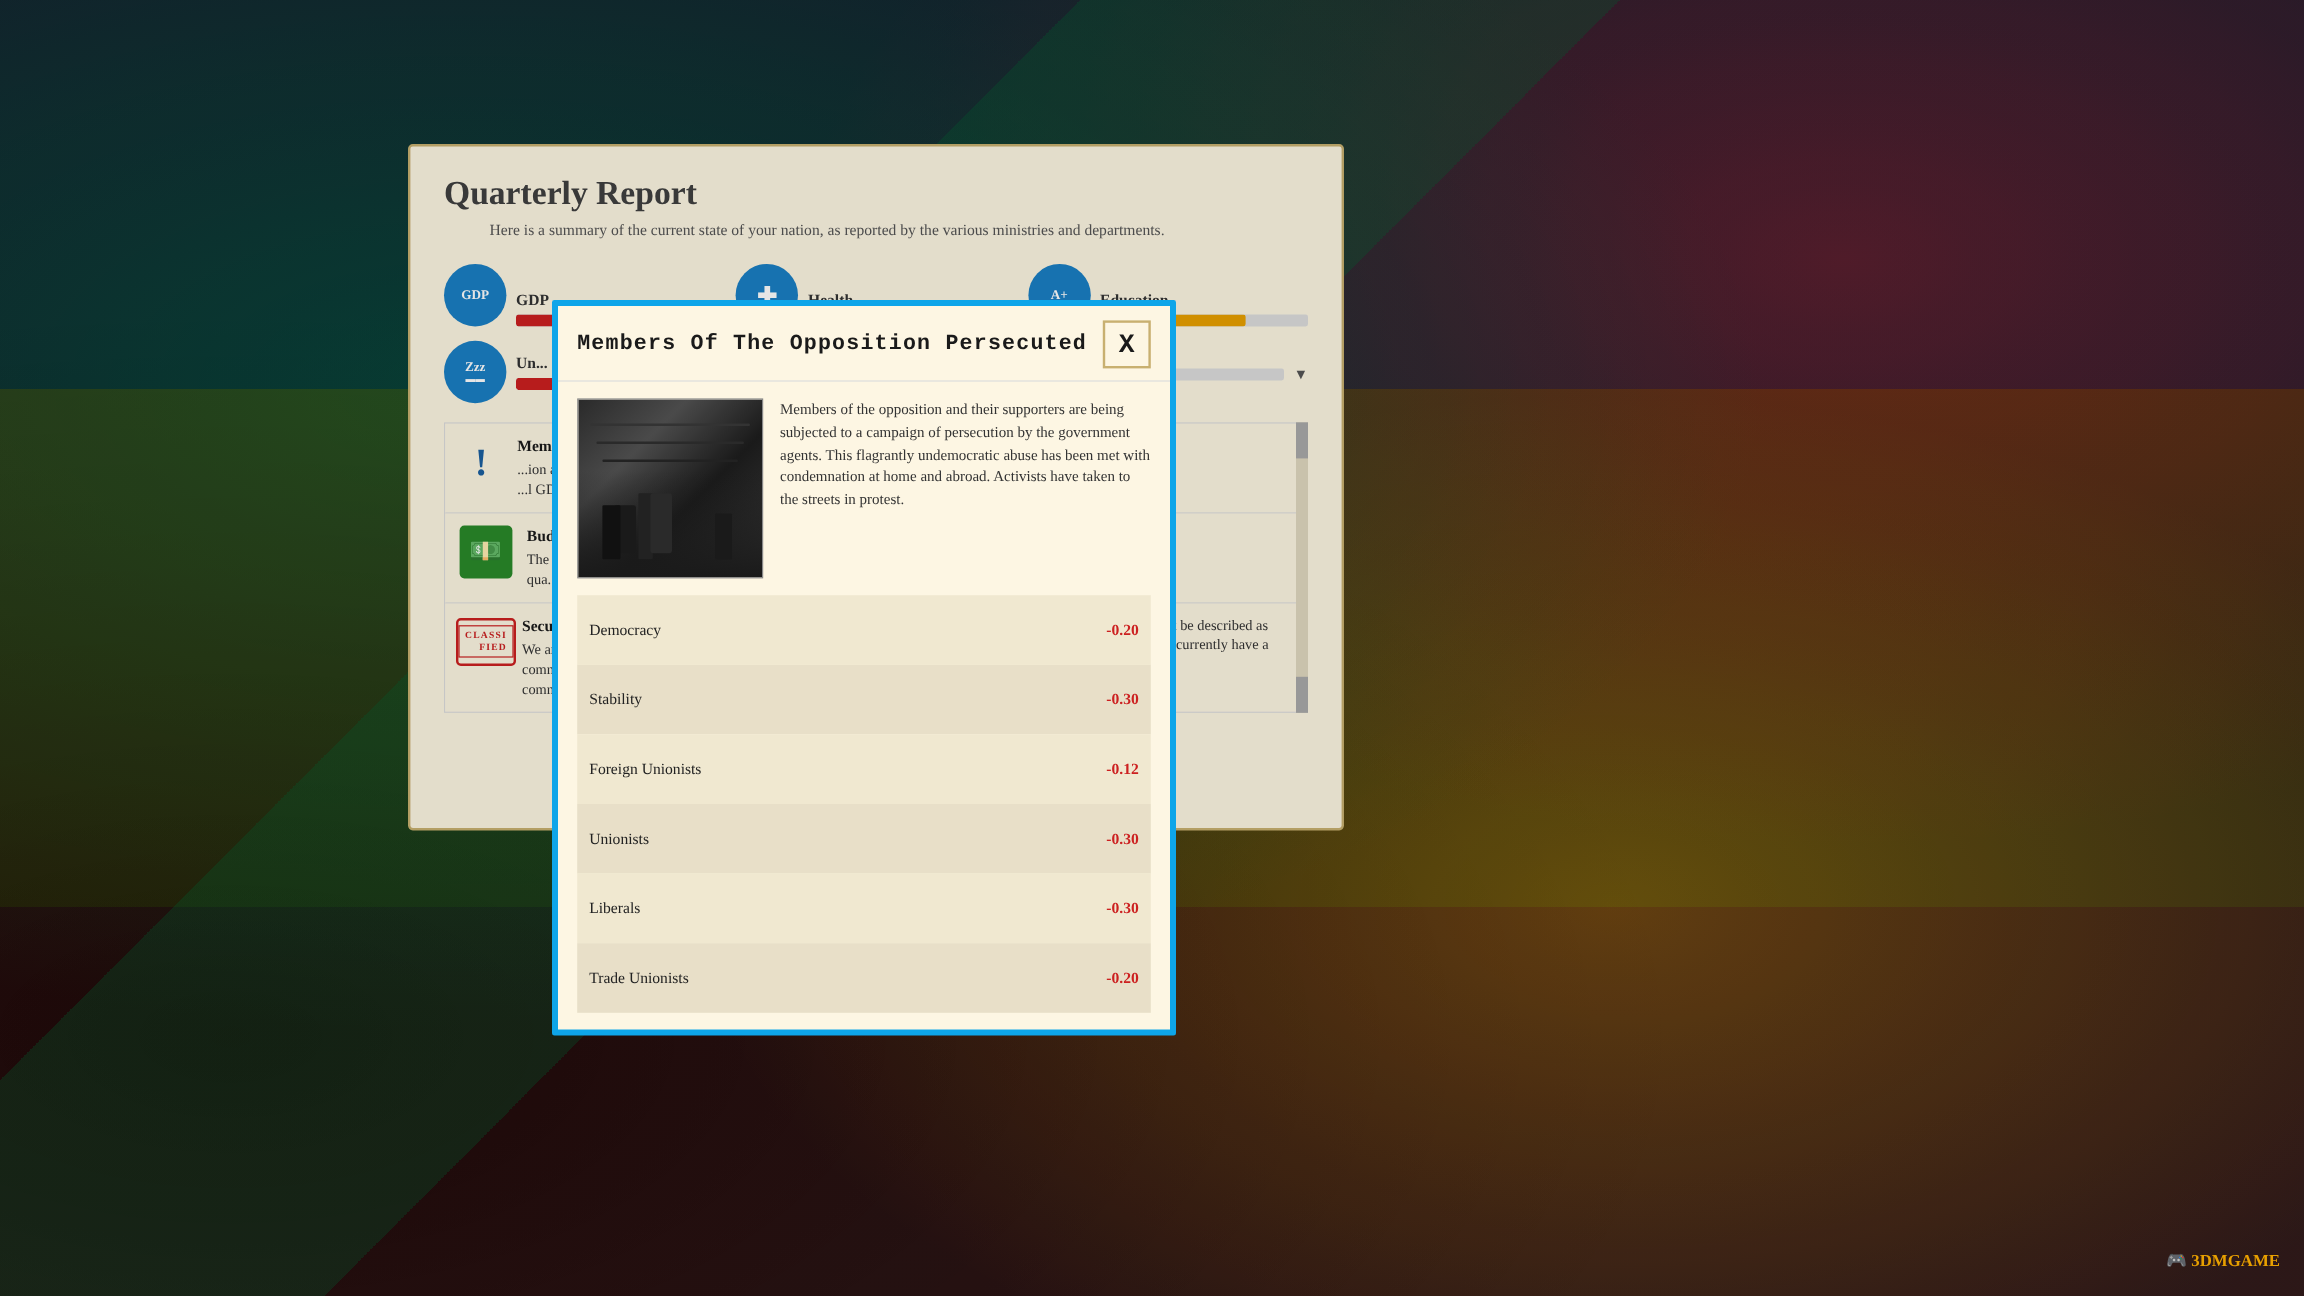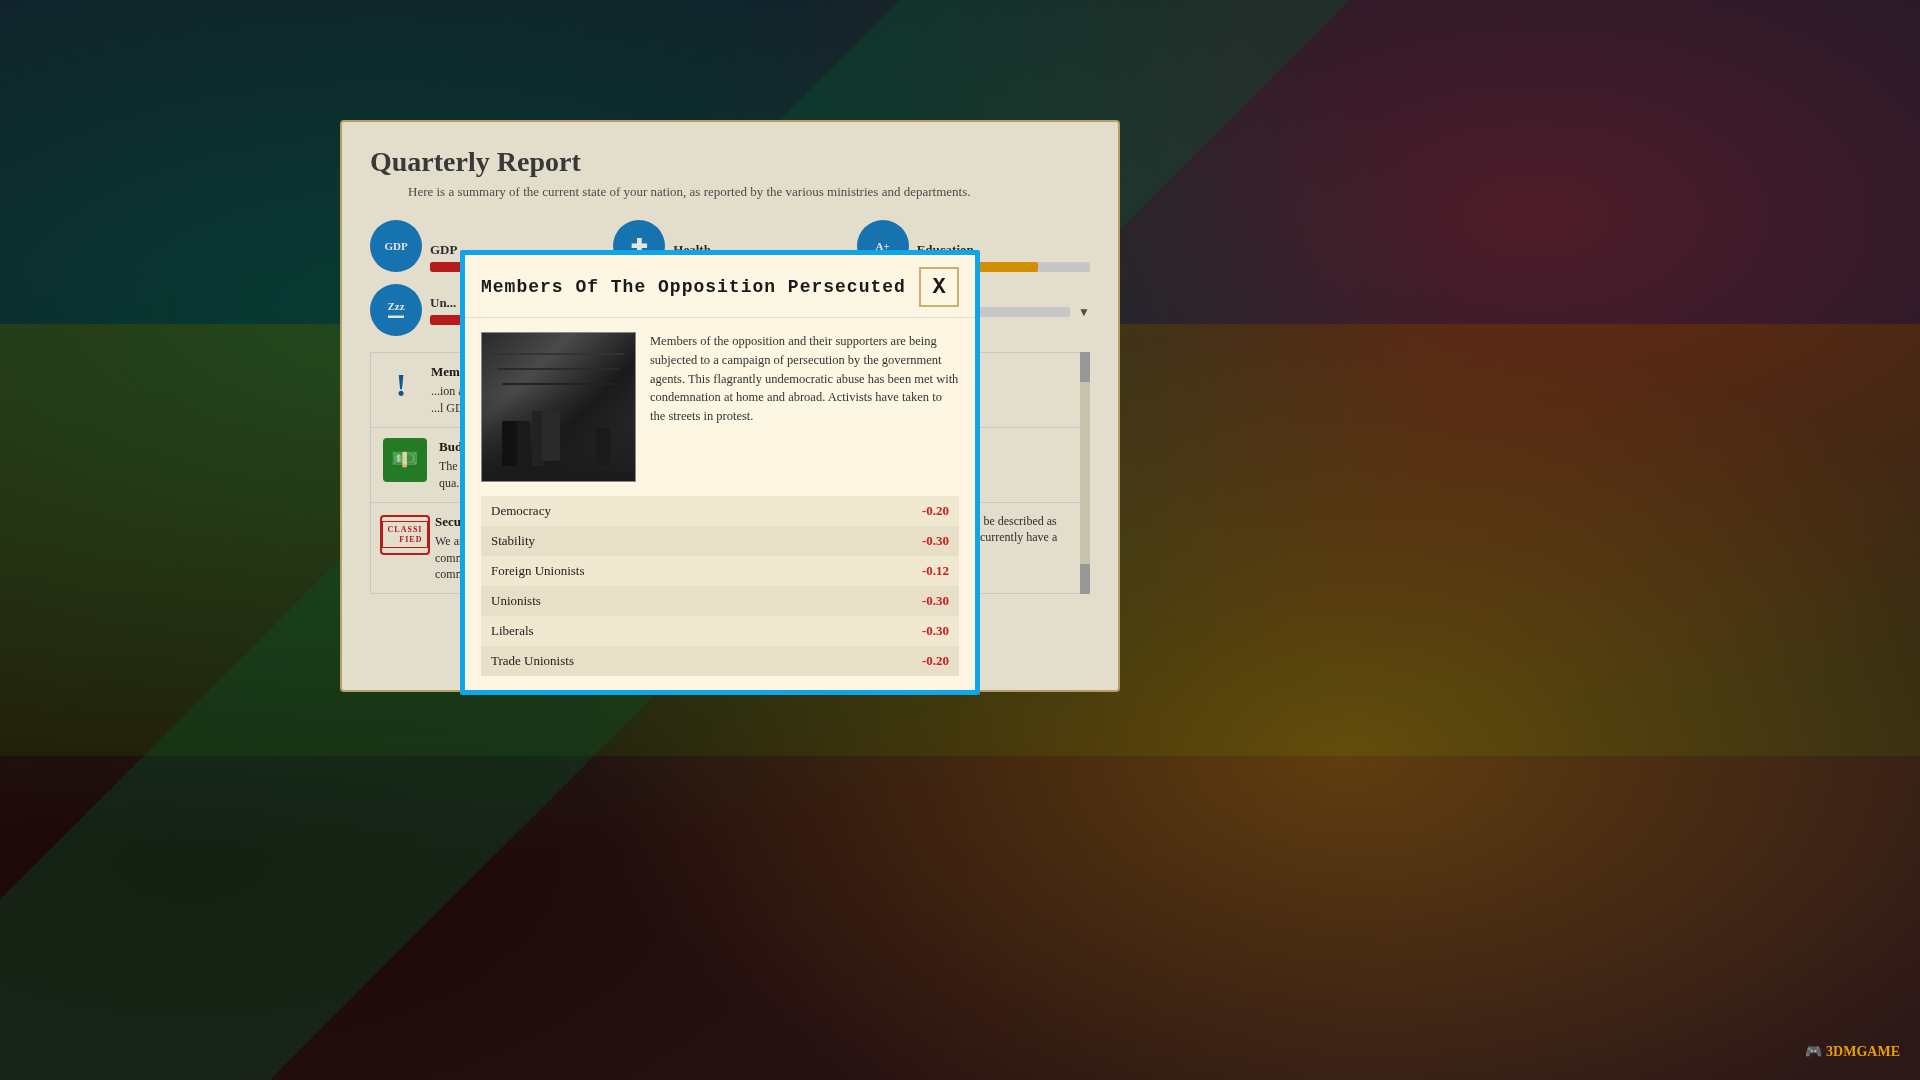--- a/index.html
+++ b/index.html
@@ -405,21 +405,21 @@
     }
 
     .modal-effects {
       margin: 0 16px 14px 16px;
     }
 
     .effect-row {
       display: flex;
       justify-content: space-between;
       align-items: center;
-      padding: 7px 10px;
+      padding: 21px 10px;
       font-size: 13px;
     }
 
     .effect-row:nth-child(odd) { background: #f0e8d0; }
     .effect-row:nth-child(even) { background: #e8dfc8; }
 
     .effect-name { color: #222; font-weight: 500; }
     .effect-value { color: #cc2020; font-weight: bold; }
 
     .report-sections-wrapper {

